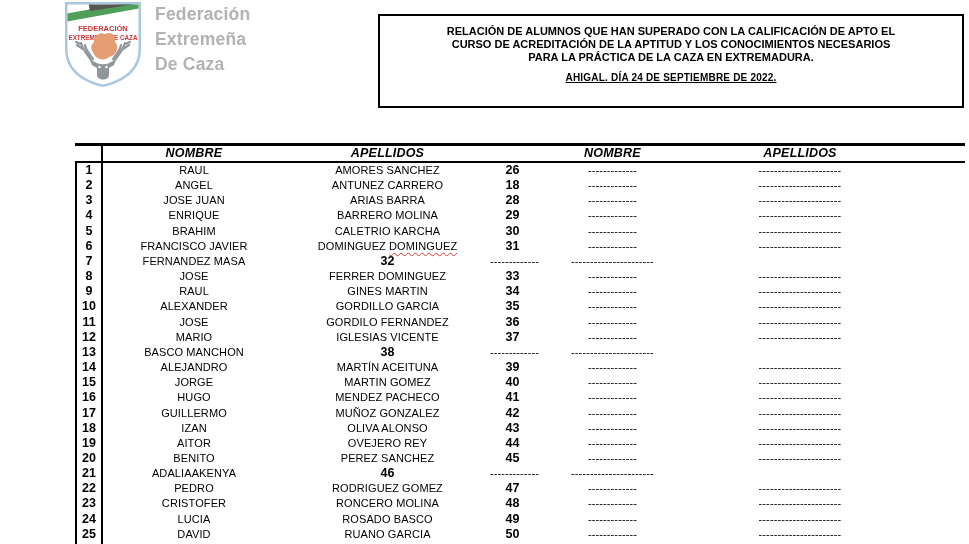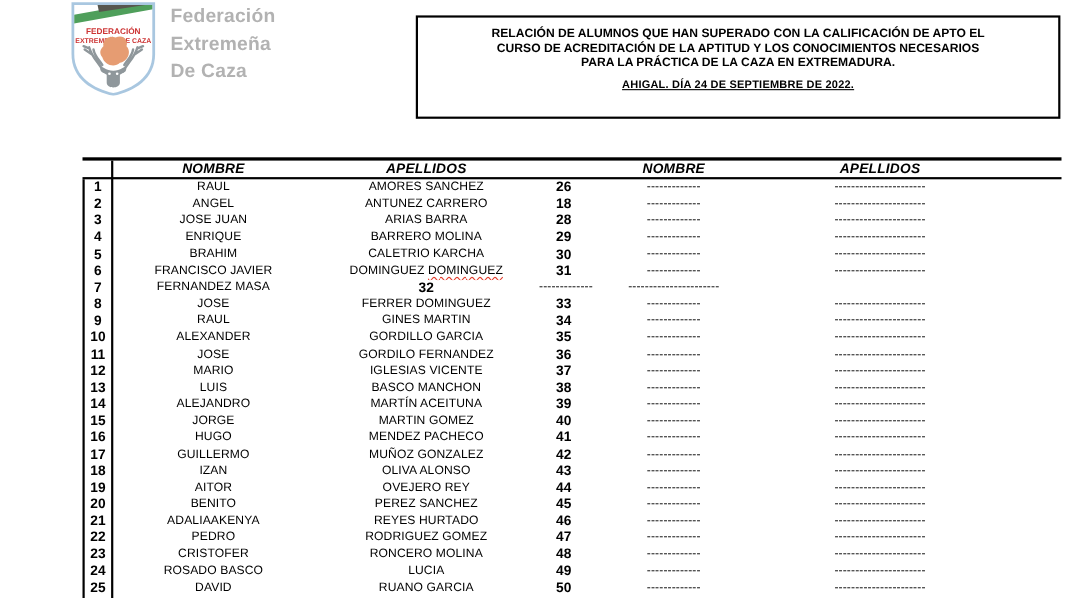--- a/index.html
+++ b/index.html
@@ -226,21 +226,20 @@
     <div class="cell name">MARIO</div>
     <div class="cell name">IGLESIAS VICENTE</div>
     <div class="cell num">37</div>
     <div class="cell name">-------------</div>
     <div class="cell name">----------------------</div>
     <div class="cell"></div>
   </div>
 
   <div class="grid-row trow">
     <div class="cell num">13</div>
-    <div class="cell name">LUIS</div>
     <div class="cell name">BASCO MANCHON</div>
     <div class="cell num">38</div>
     <div class="cell name">-------------</div>
     <div class="cell name">----------------------</div>
     <div class="cell"></div>
   </div>
 
   <div class="grid-row trow">
     <div class="cell num">14</div>
     <div class="cell name">ALEJANDRO</div>
@@ -307,21 +306,20 @@
     <div class="cell name">PEREZ SANCHEZ</div>
     <div class="cell num">45</div>
     <div class="cell name">-------------</div>
     <div class="cell name">----------------------</div>
     <div class="cell"></div>
   </div>
 
   <div class="grid-row trow">
     <div class="cell num">21</div>
     <div class="cell name">ADALIAAKENYA</div>
-    <div class="cell name">REYES HURTADO</div>
     <div class="cell num">46</div>
     <div class="cell name">-------------</div>
     <div class="cell name">----------------------</div>
     <div class="cell"></div>
   </div>
 
   <div class="grid-row trow">
     <div class="cell num">22</div>
     <div class="cell name">PEDRO</div>
     <div class="cell name">RODRIGUEZ GOMEZ</div>
@@ -336,22 +334,22 @@
     <div class="cell name">CRISTOFER</div>
     <div class="cell name">RONCERO MOLINA</div>
     <div class="cell num">48</div>
     <div class="cell name">-------------</div>
     <div class="cell name">----------------------</div>
     <div class="cell"></div>
   </div>
 
   <div class="grid-row trow">
     <div class="cell num">24</div>
+    <div class="cell name">LUCIA</div>
     <div class="cell name">ROSADO BASCO</div>
-    <div class="cell name">LUCIA</div>
     <div class="cell num">49</div>
     <div class="cell name">-------------</div>
     <div class="cell name">----------------------</div>
     <div class="cell"></div>
   </div>
 
   <div class="grid-row trow">
     <div class="cell num">25</div>
     <div class="cell name">DAVID</div>
     <div class="cell name">RUANO GARCIA</div>

